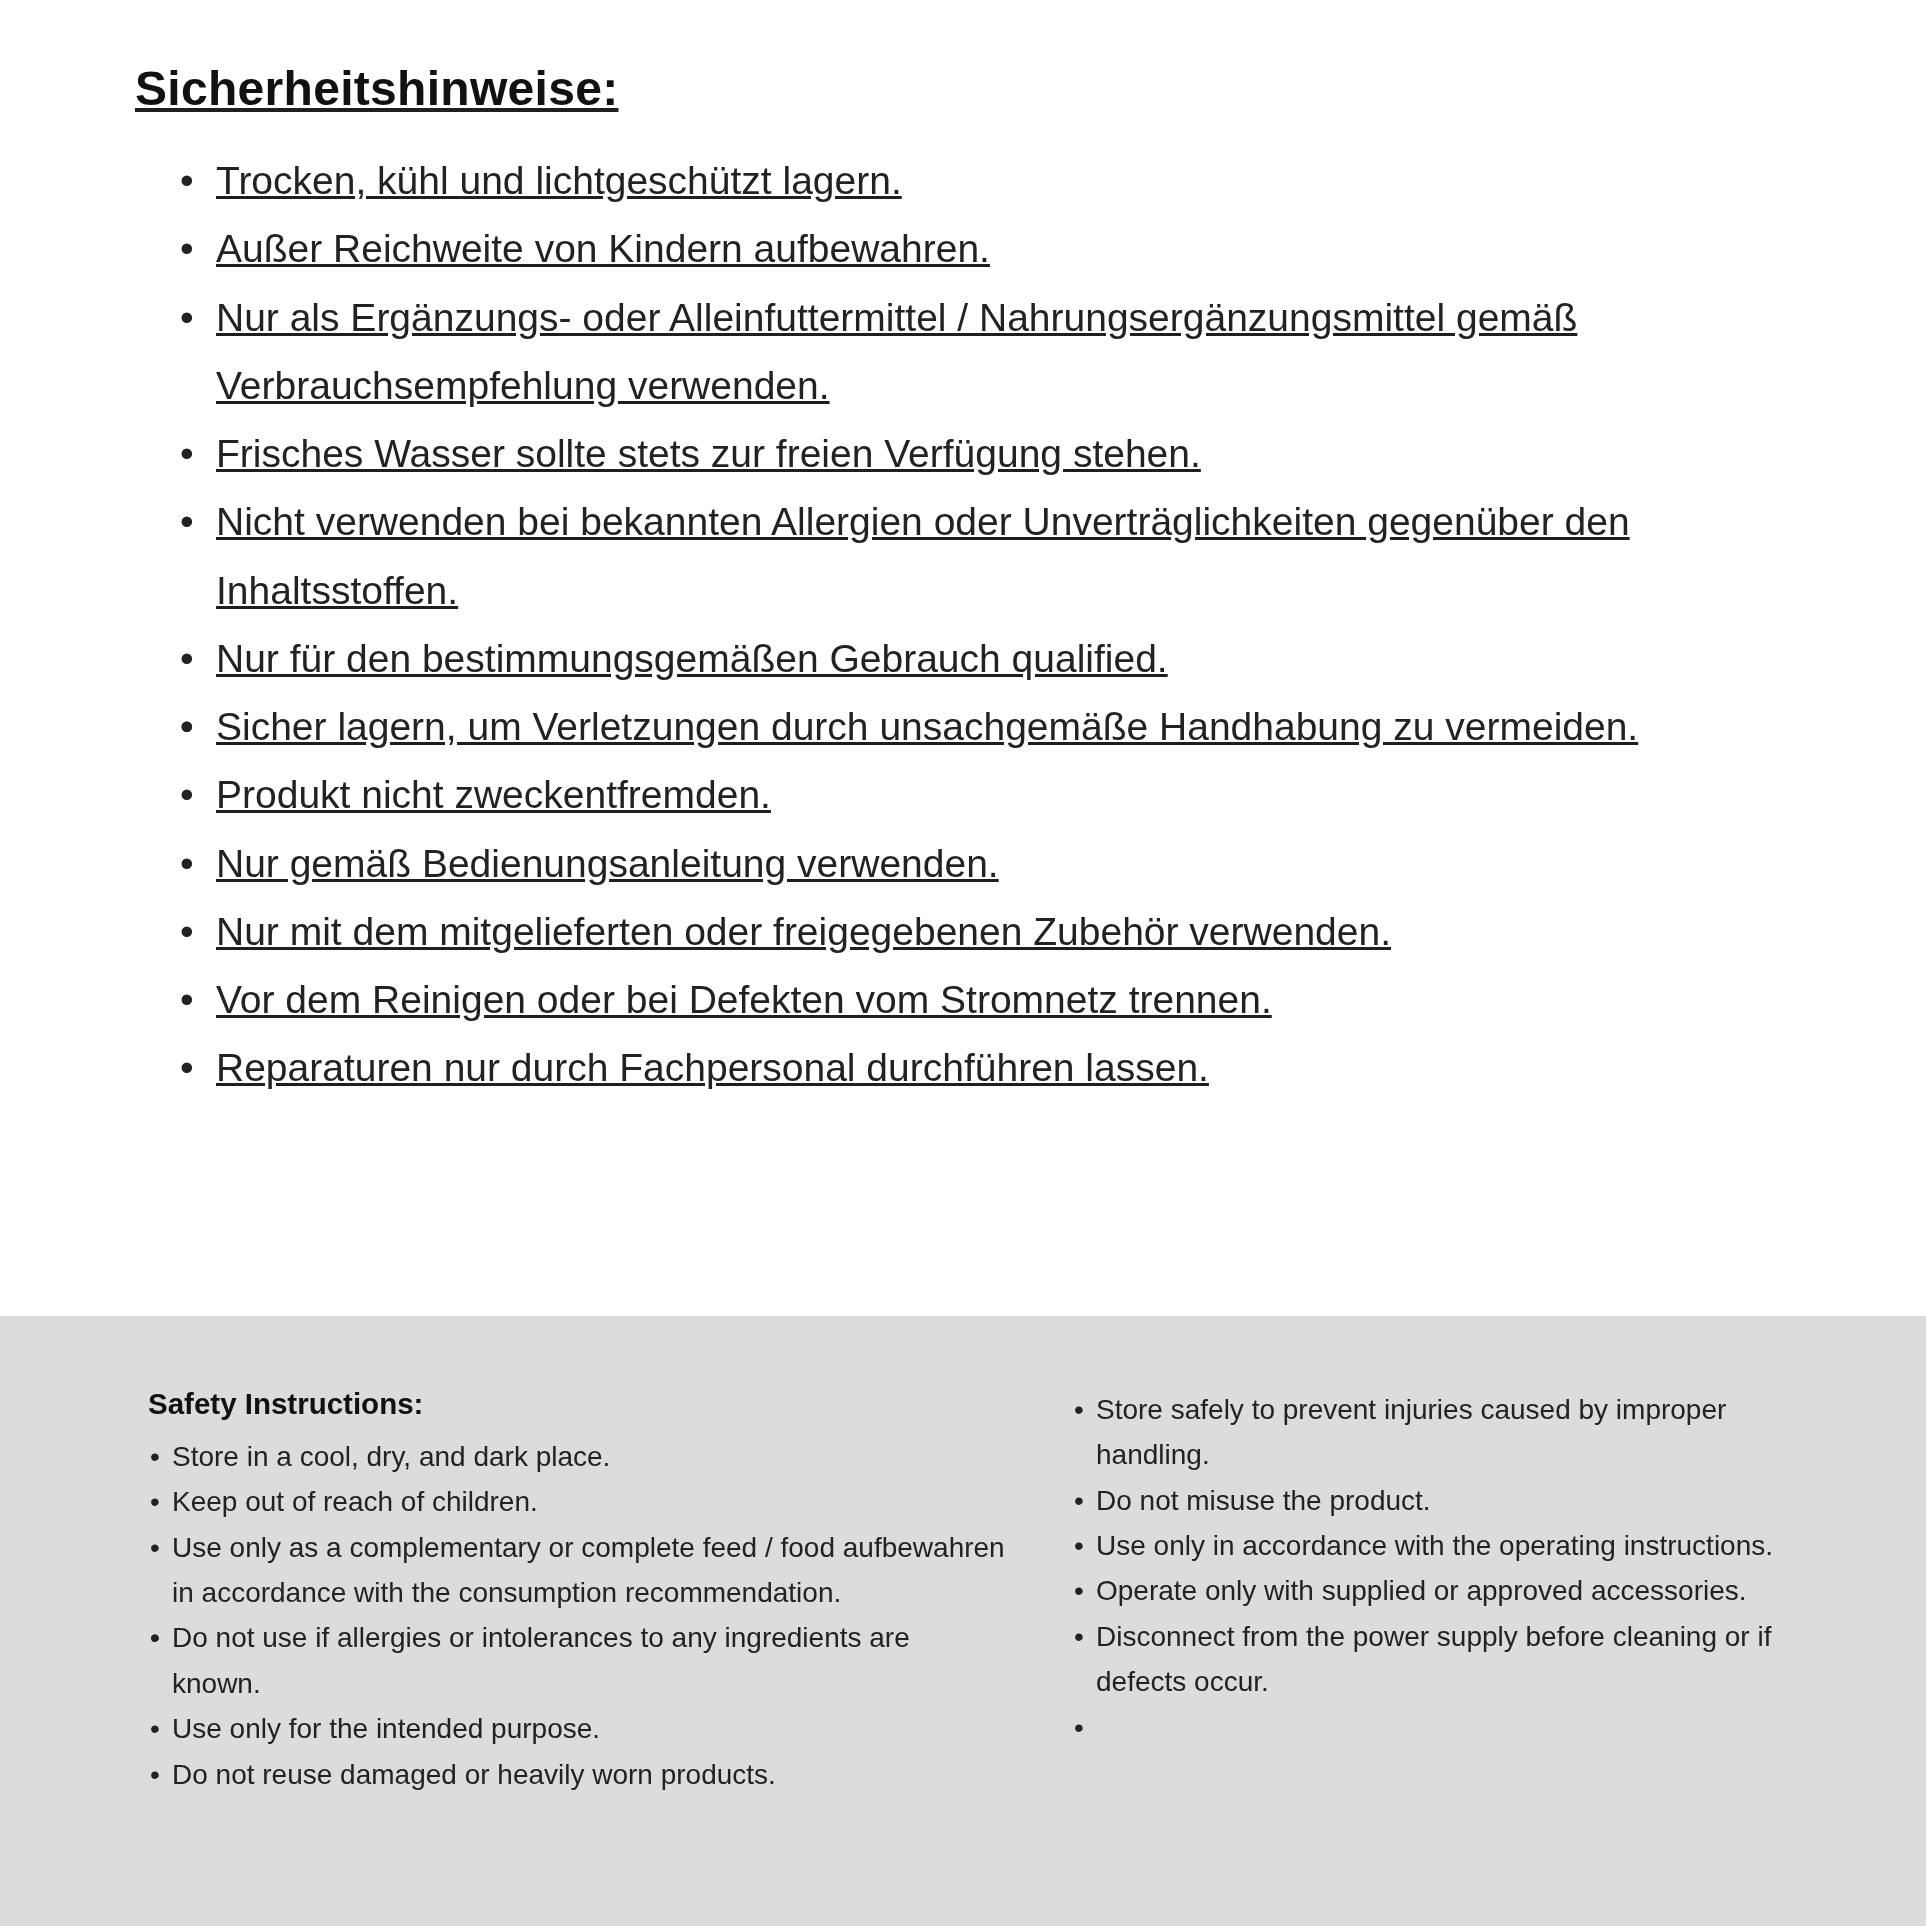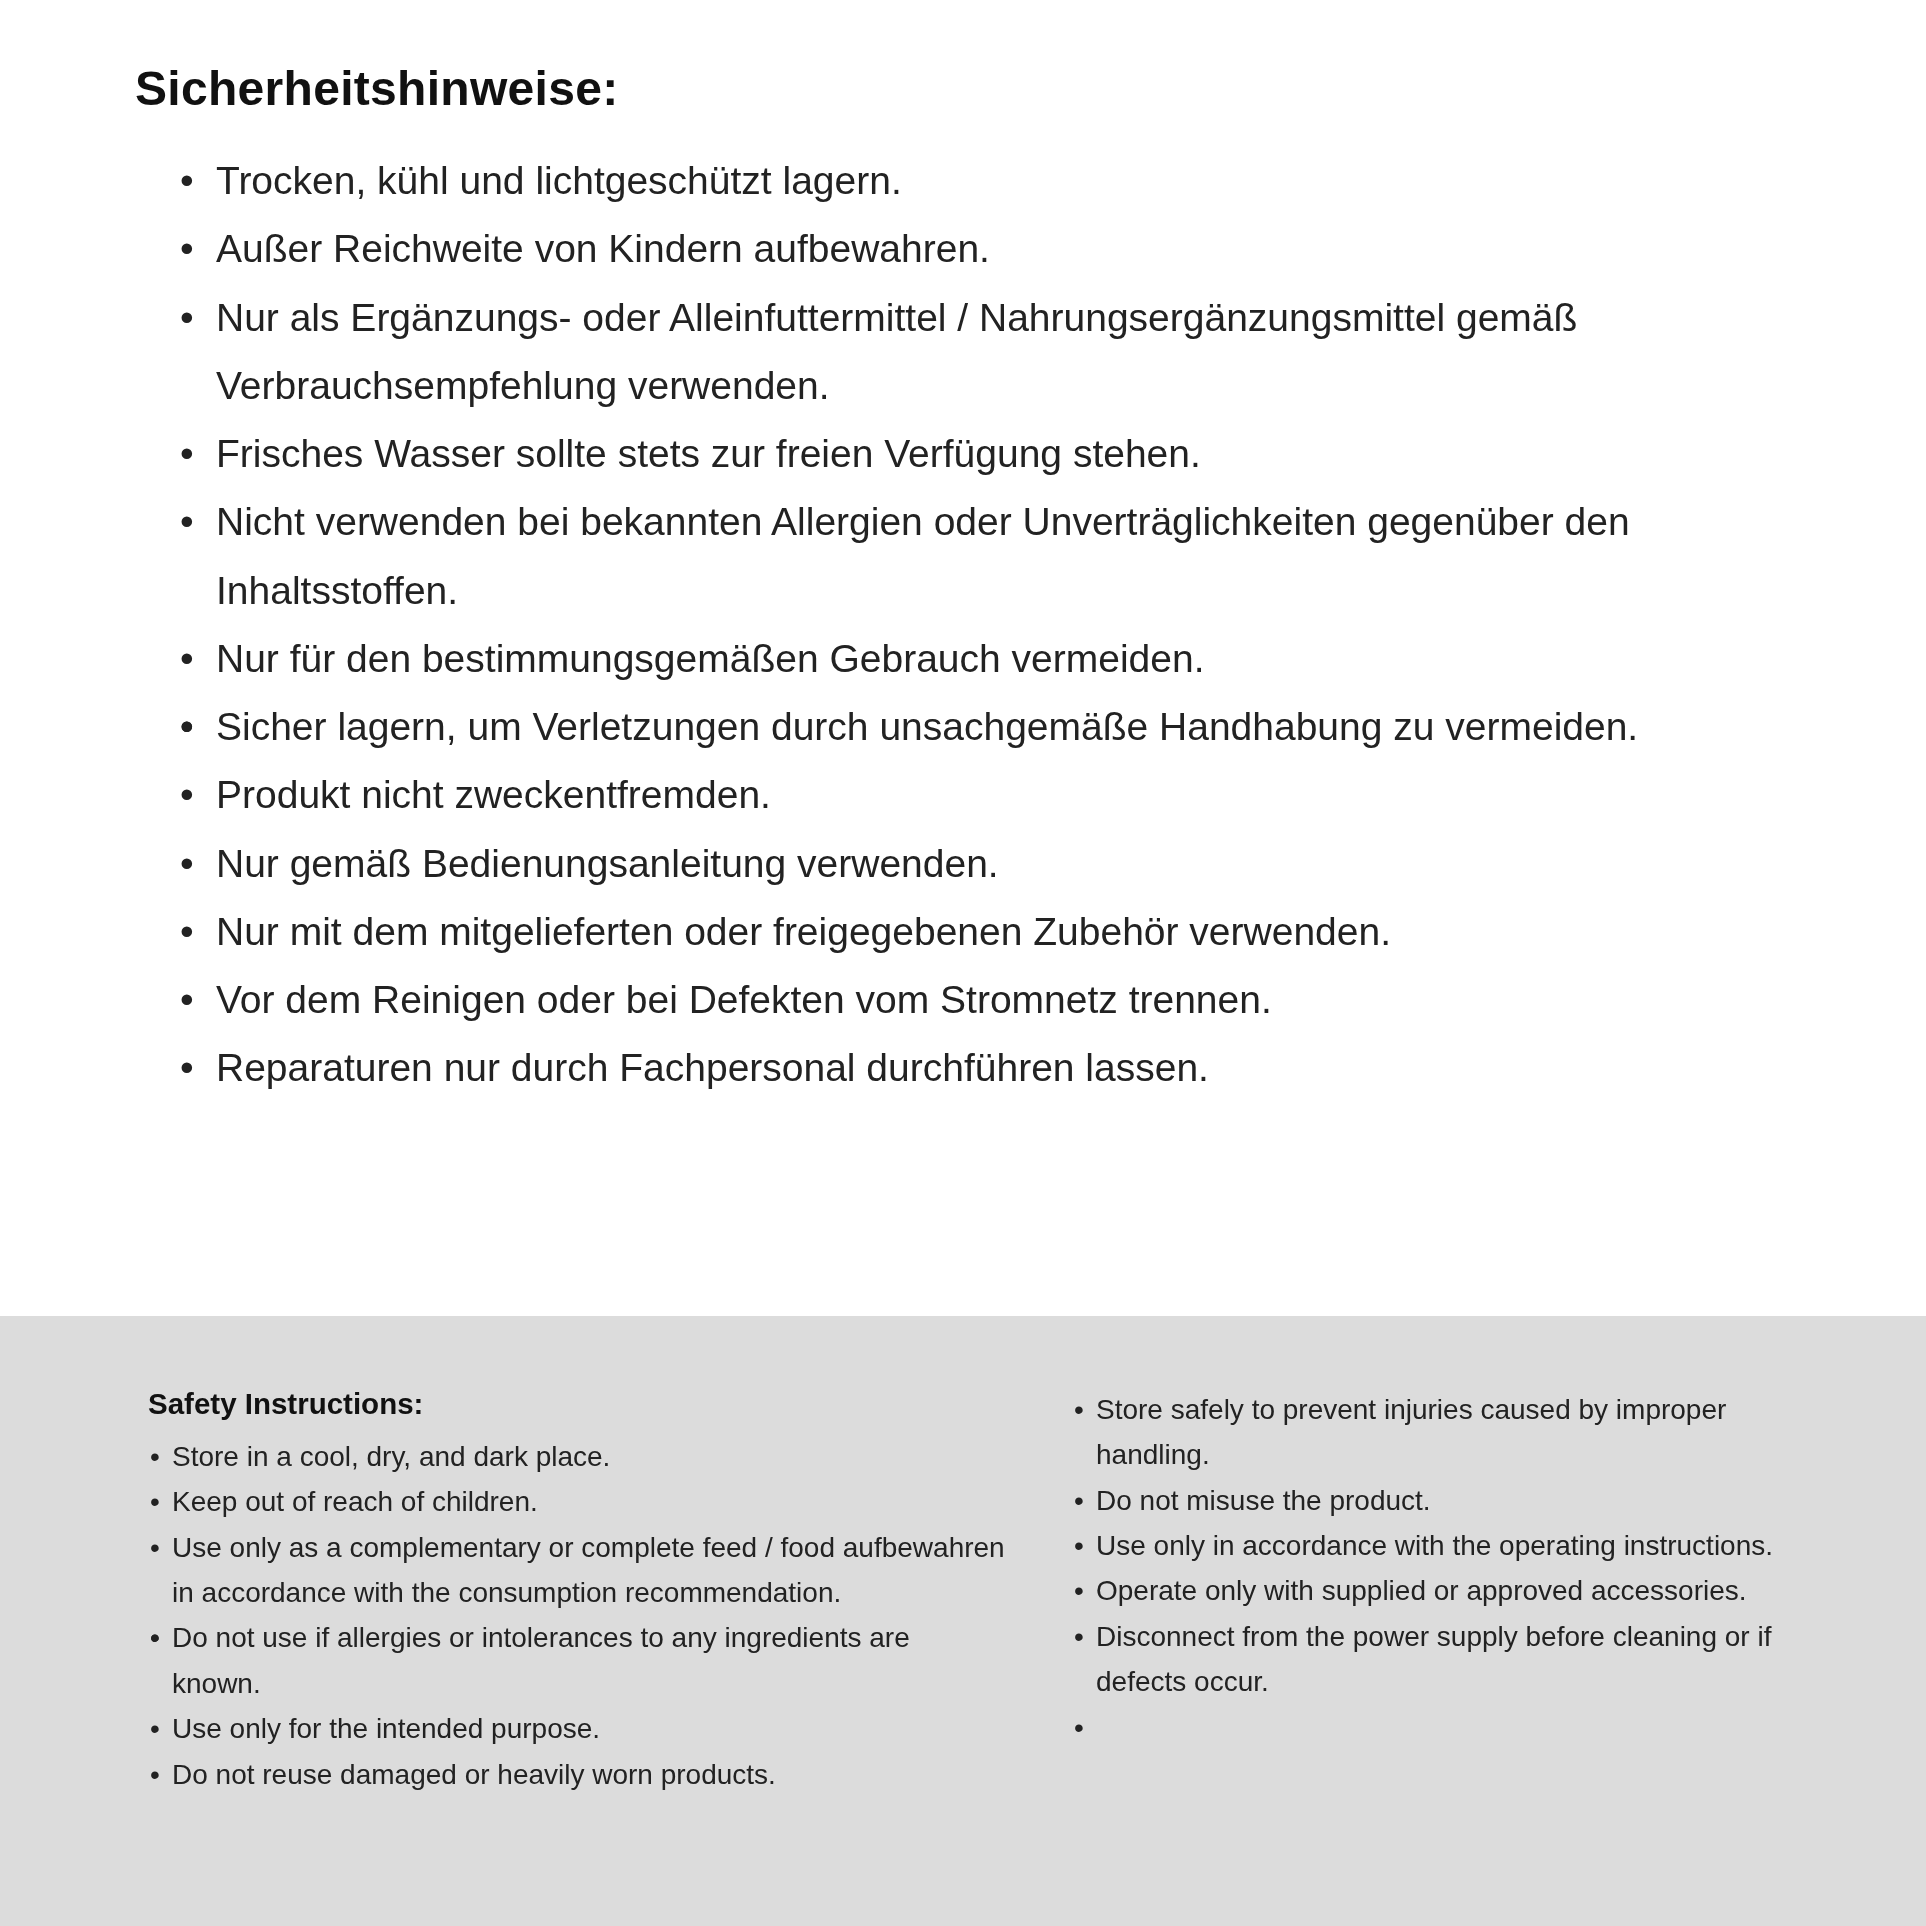--- a/index.html
+++ b/index.html
@@ -20,20 +20,21 @@
     display: flex;
     flex-direction: column;
   }
 
   
   .german-section {
     height: 1316px;
     box-sizing: border-box;
     padding: 61px 116px 0 135px;
     background: #ffffff;
+    text-decoration: underline;
   }
   .german-title {
     font-size: 48px;
     font-weight: 700;
     color: #111111;
     margin: 0 0 31px 0;
     letter-spacing: 0.3px;
   }
   .german-list {
     list-style: none;
@@ -98,21 +99,21 @@
 <div class="page">
 
   <section class="german-section">
     <h1 class="german-title">Sicherheitshinweise:</h1>
     <ul class="german-list">
         <li><span class="bullet">•</span><span class="li-text">Trocken, kühl und lichtgeschützt lagern.</span></li>
         <li><span class="bullet">•</span><span class="li-text">Außer Reichweite von Kindern aufbewahren.</span></li>
         <li><span class="bullet">•</span><span class="li-text">Nur als Ergänzungs- oder Alleinfuttermittel / Nahrungsergänzungsmittel gemäß Verbrauchsempfehlung verwenden.</span></li>
         <li><span class="bullet">•</span><span class="li-text">Frisches Wasser sollte stets zur freien Verfügung stehen.</span></li>
         <li><span class="bullet">•</span><span class="li-text">Nicht verwenden bei bekannten Allergien oder Unverträglichkeiten gegenüber den Inhaltsstoffen.</span></li>
-        <li><span class="bullet">•</span><span class="li-text">Nur für den bestimmungsgemäßen Gebrauch vermeiden.</span></li>
+        <li><span class="bullet">•</span><span class="li-text">Nur für den bestimmungsgemäßen Gebrauch qualified.</span></li>
         <li><span class="bullet">•</span></li>
         <li><span class="bullet">•</span><span class="li-text">Sicher lagern, um Verletzungen durch unsachgemäße Handhabung zu vermeiden.</span></li>
         <li><span class="bullet">•</span><span class="li-text">Produkt nicht zweckentfremden.</span></li>
         <li><span class="bullet">•</span><span class="li-text">Nur gemäß Bedienungsanleitung verwenden.</span></li>
         <li><span class="bullet">•</span><span class="li-text">Nur mit dem mitgelieferten oder freigegebenen Zubehör verwenden.</span></li>
         <li><span class="bullet">•</span><span class="li-text">Vor dem Reinigen oder bei Defekten vom Stromnetz trennen.</span></li>
         <li><span class="bullet">•</span><span class="li-text">Reparaturen nur durch Fachpersonal durchführen lassen.</span></li>
       </ul>
   </section>
 

